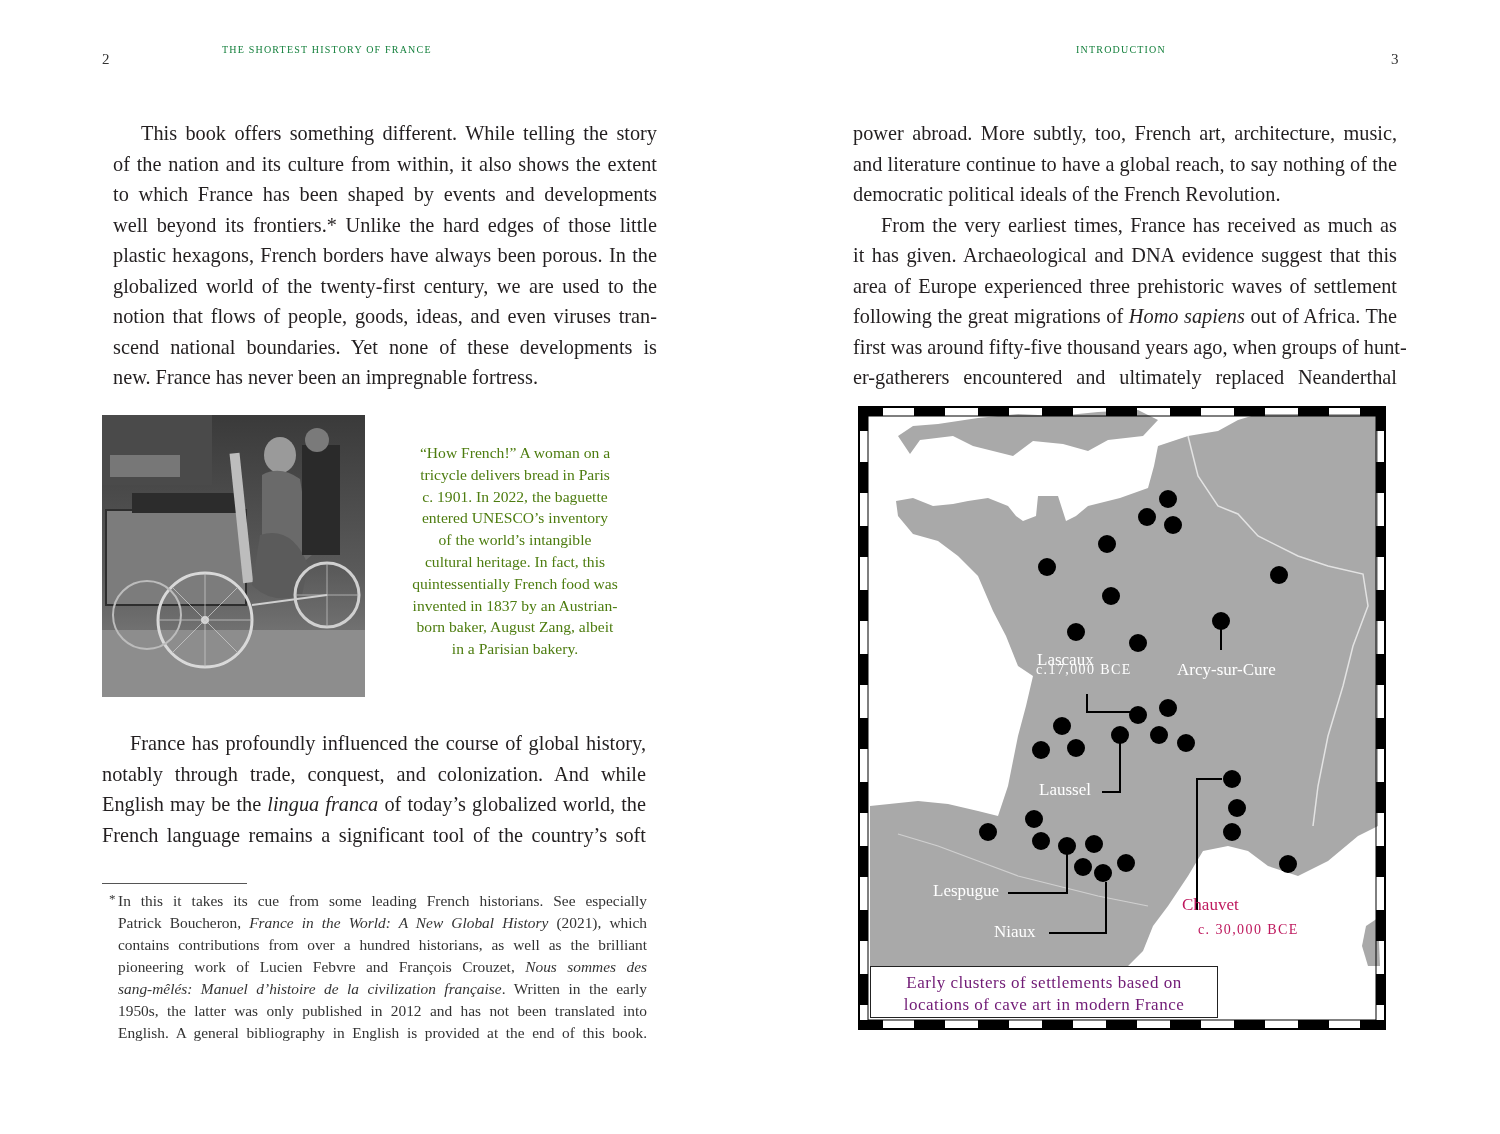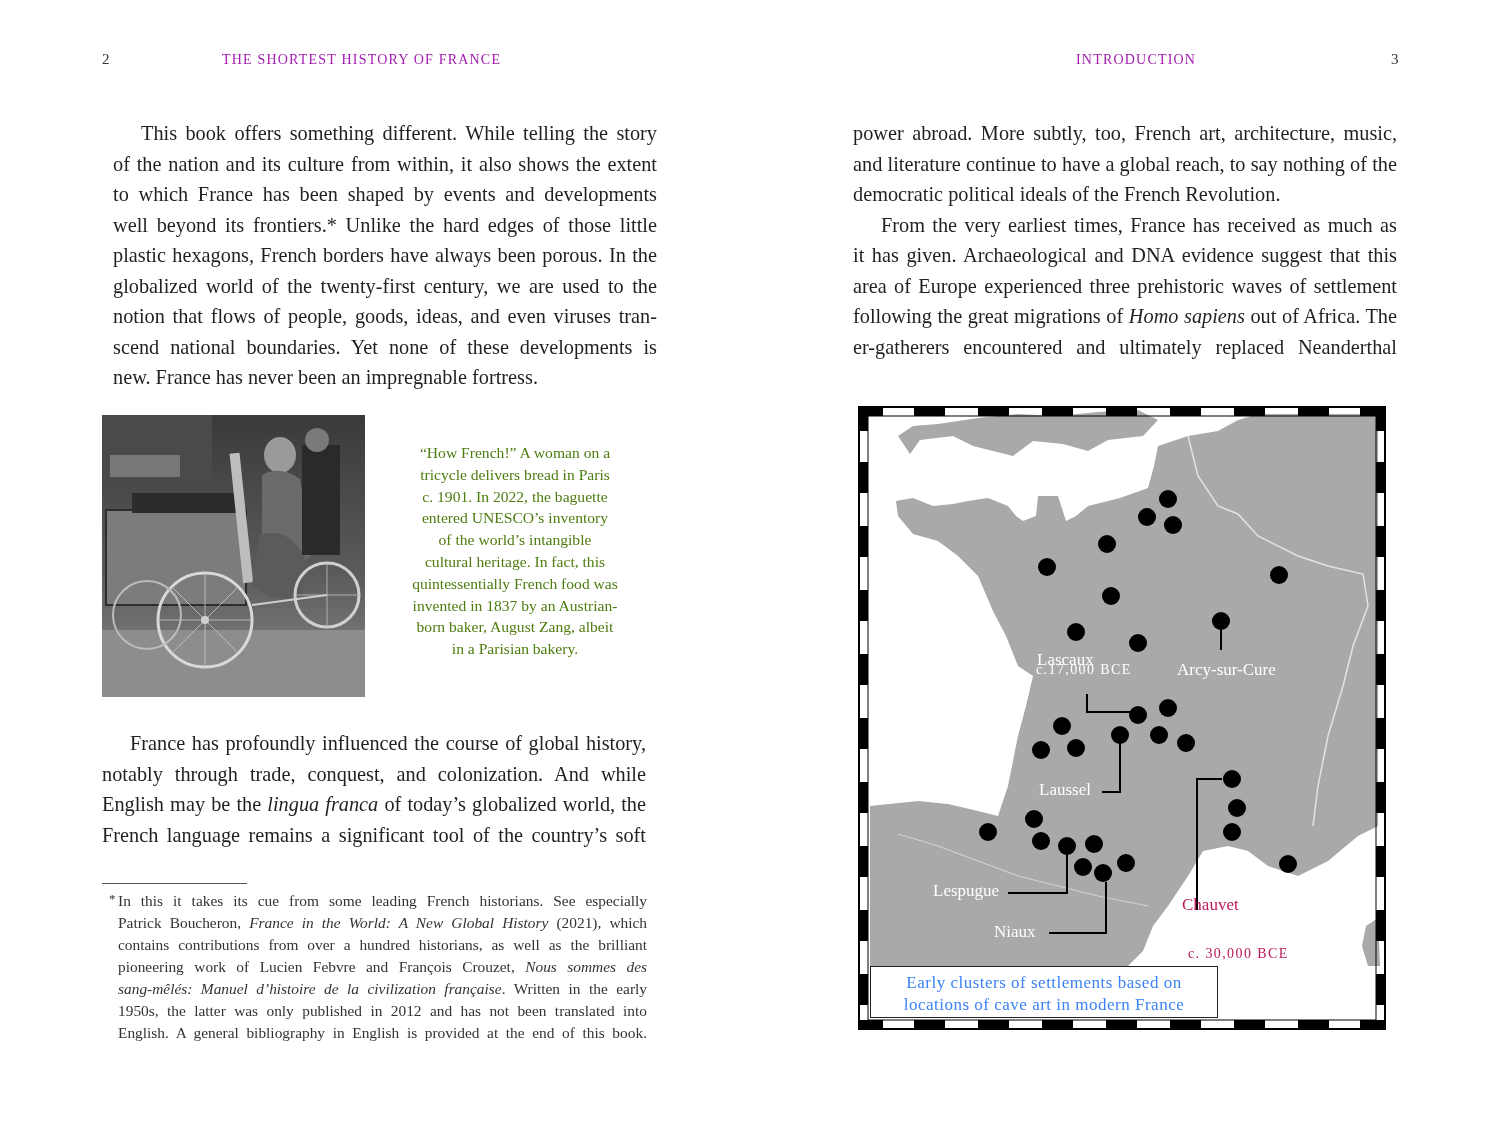--- a/index.html
+++ b/index.html
@@ -2,21 +2,21 @@
 <html><head>
 <meta charset="utf-8">
 <style>
   html, body { margin:0; padding:0; background:#ffffff; }
   body { width:1500px; height:1134px; position:relative; overflow:hidden;
          font-family:"Liberation Serif","DejaVu Serif",serif; color:#231f20; }
   .page { position:absolute; top:0; height:1134px; }
   #left-page { left:0; width:750px; }
   #right-page { left:750px; width:750px; }
 
-  .running-head { position:absolute; top:52px; font-size:14px; letter-spacing:1.2px; color:#a21caf; }
+  .running-head { position:absolute; top:44px; font-size:10px; letter-spacing:1.2px; color:#15803d; }
   .folio { position:absolute; top:51px; font-size:15px; color:#333; }
 
   .body-text { position:absolute; font-size:20.3px; line-height:30.5px; text-align:justify; }
   .body-text .line { display:block; text-align:justify; text-align-last:justify; white-space:nowrap; }
   .body-text .line.last { text-align-last:left; }
   em { font-style:italic; }
 
   .photo { position:absolute; left:102px; top:415px; width:263px; height:282px;
            background:#6f6f6f; overflow:hidden; }
   .caption { position:absolute; left:383px; top:442px; width:264px; font-size:15.6px; line-height:21.8px;
@@ -29,21 +29,21 @@
   .footnote .fline.last { text-align-last:justify; }
   .footnote .star { position:absolute; left:7px; top:-2px; font-size:13px; }
 
   
   .map { position:absolute; left:858px; top:406px; width:428px; height:624px; background:#fff; }
   .map svg { position:absolute; left:0; top:0; }
   .map-label { position:absolute; font-size:17px; color:#fff; white-space:nowrap; }
   .map-label.dark { color:#be185d; }
   .map-label.small { font-size:14px; letter-spacing:1.4px; }
   .legend-box { position:absolute; left:12px; top:560px; width:348px; height:52px; background:#fff;
-                border:1.5px solid #222; font-size:17px; line-height:22px; text-align:center; color:#3b82f6; letter-spacing:0.5px;
+                border:1.5px solid #222; font-size:17px; line-height:22px; text-align:center; color:#701a75; letter-spacing:0.5px;
                 box-sizing:border-box; padding-top:5px; }
   .legend-box span { display:block; }
 </style>
 </head>
 <body>
 
 <div id="left-page" class="page">
   <span class="folio" style="left:102px;">2</span>
   <span class="running-head" style="left:222px;">THE SHORTEST HISTORY OF FRANCE</span>
 
@@ -143,20 +143,21 @@
   <span class="folio" style="left:641px;">3</span>
 
   <div class="body-text" style="left:103px; top:118px; width:544px;">
     <span class="line">power abroad. More subtly, too, French art, architecture, music,</span>
     <span class="line">and literature continue to have a global reach, to say nothing of the</span>
     <span class="line last">democratic political ideals of the French Revolution.</span>
     <span class="line" style="padding-left:28px;">From the very earliest times, France has received as much as</span>
     <span class="line">it has given. Archaeological and DNA evidence suggest that this</span>
     <span class="line">area of Europe experienced three prehistoric waves of settlement</span>
     <span class="line"><span>following the great migrations of </span><em>Homo sapiens</em><span> out of Africa. The</span></span>
+    <span class="line">first was around fifty-five thousand years ago, when groups of hunt-</span>
     <span class="line">er-gatherers encountered and ultimately replaced Neanderthal</span>
   </div>
 </div>
 
 <div class="map">
   <svg width="528" height="624" viewBox="0 0 528 624">
 
     <path d="M40 30 L55 20 L80 18 L120 12 L160 8 L200 10 L240 6 L280 4 L300 14 L285 30 L250 34 L230 45 L205 38 L175 35 L155 50 L115 40 L95 30 L62 34 L52 48 Z" fill="#a9a9a9"></path>
 
     <path d="M300 40 L330 30 L360 25 L380 14 L400 8 L520 8 L520 420 L500 430 L470 455 L440 470 L410 460 L390 445 L370 440 L345 445 L330 470 L310 500 L295 520 L285 545 L270 560 L250 560 L200 560 L12 560 L12 400 L60 395 L90 398 L120 405 L140 410 L150 380 L160 330 L168 300 L175 270 L160 260 L148 230 L135 205 L120 170 L100 150 L80 135 L55 128 L40 110 L38 95 L55 92 L75 100 L95 98 L110 95 L130 92 L150 100 L158 110 L165 115 L178 110 L180 90 L200 90 L208 115 L218 110 L230 100 L262 92 L290 82 L296 60 Z" fill="#a9a9a9"></path>
@@ -256,19 +257,19 @@
     </g>
   </svg>
 
   <span class="map-label" style="left:179px; top:244px;">Lascaux</span>
   <span class="map-label small" style="left:178px; top:256px;">c.17,000 BCE</span>
   <span class="map-label" style="left:319px; top:254px;">Arcy-sur-Cure</span>
   <span class="map-label" style="left:181px; top:374px;">Laussel</span>
   <span class="map-label" style="left:75px; top:475px;">Lespugue</span>
   <span class="map-label" style="left:136px; top:516px;">Niaux</span>
   <span class="map-label dark" style="left:324px; top:489px;">Chauvet</span>
-  <span class="map-label dark small" style="left:330px; top:516px;margin-top:24px;">c. 30,000 BCE</span>
+  <span class="map-label dark small" style="left:340px; top:516px;">c. 30,000 BCE</span>
 
   <div class="legend-box">
     <span>Early clusters of settlements based on</span>
     <span>locations of cave art in modern France</span>
   </div>
 </div>
 
 </body></html>

